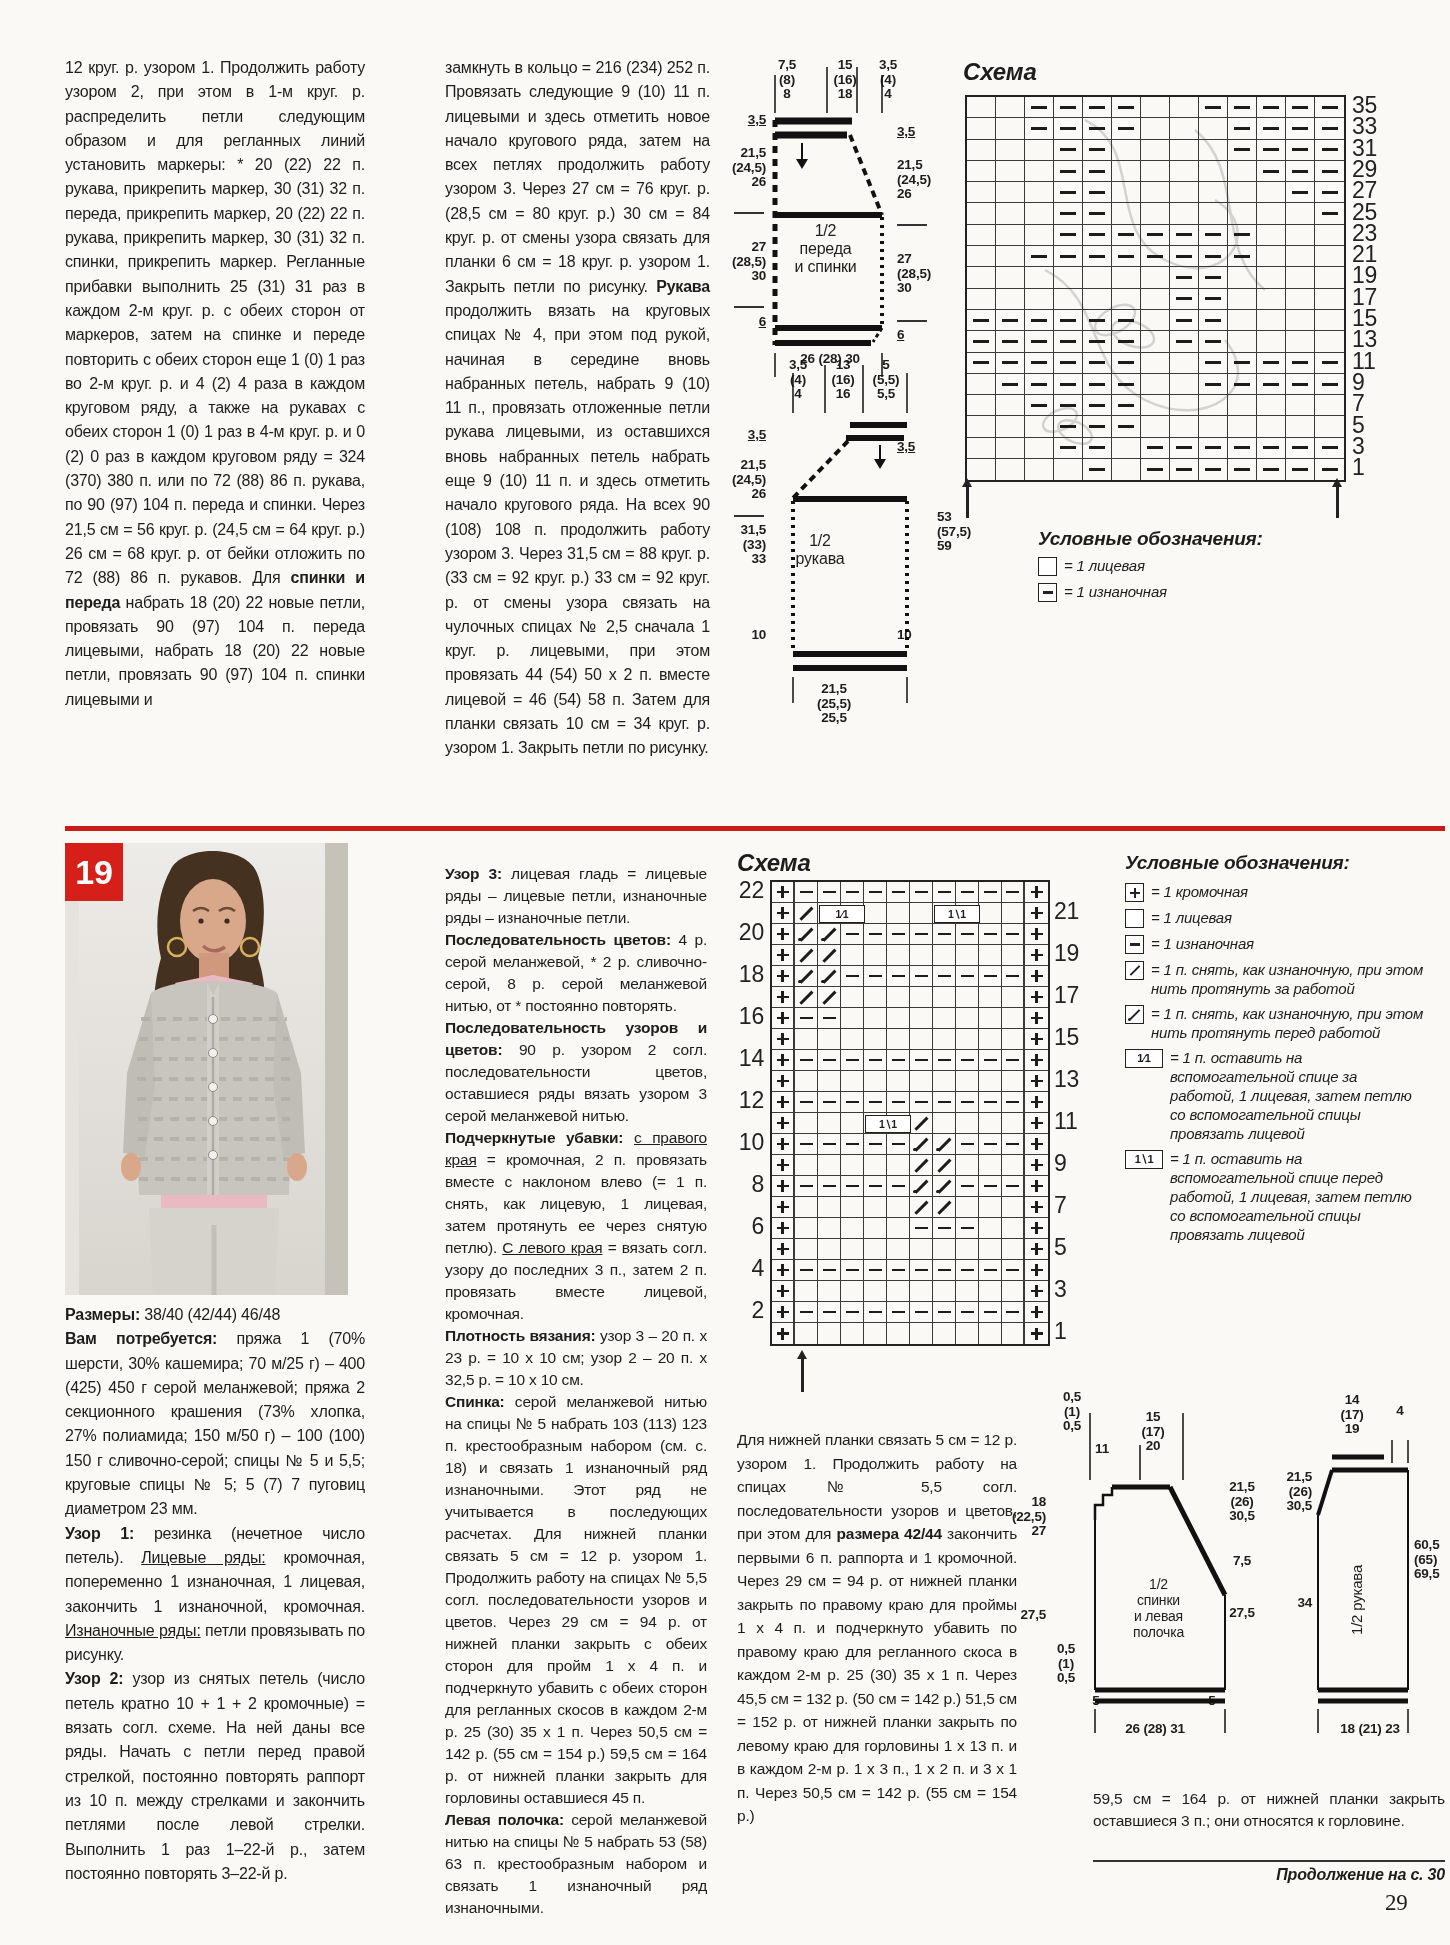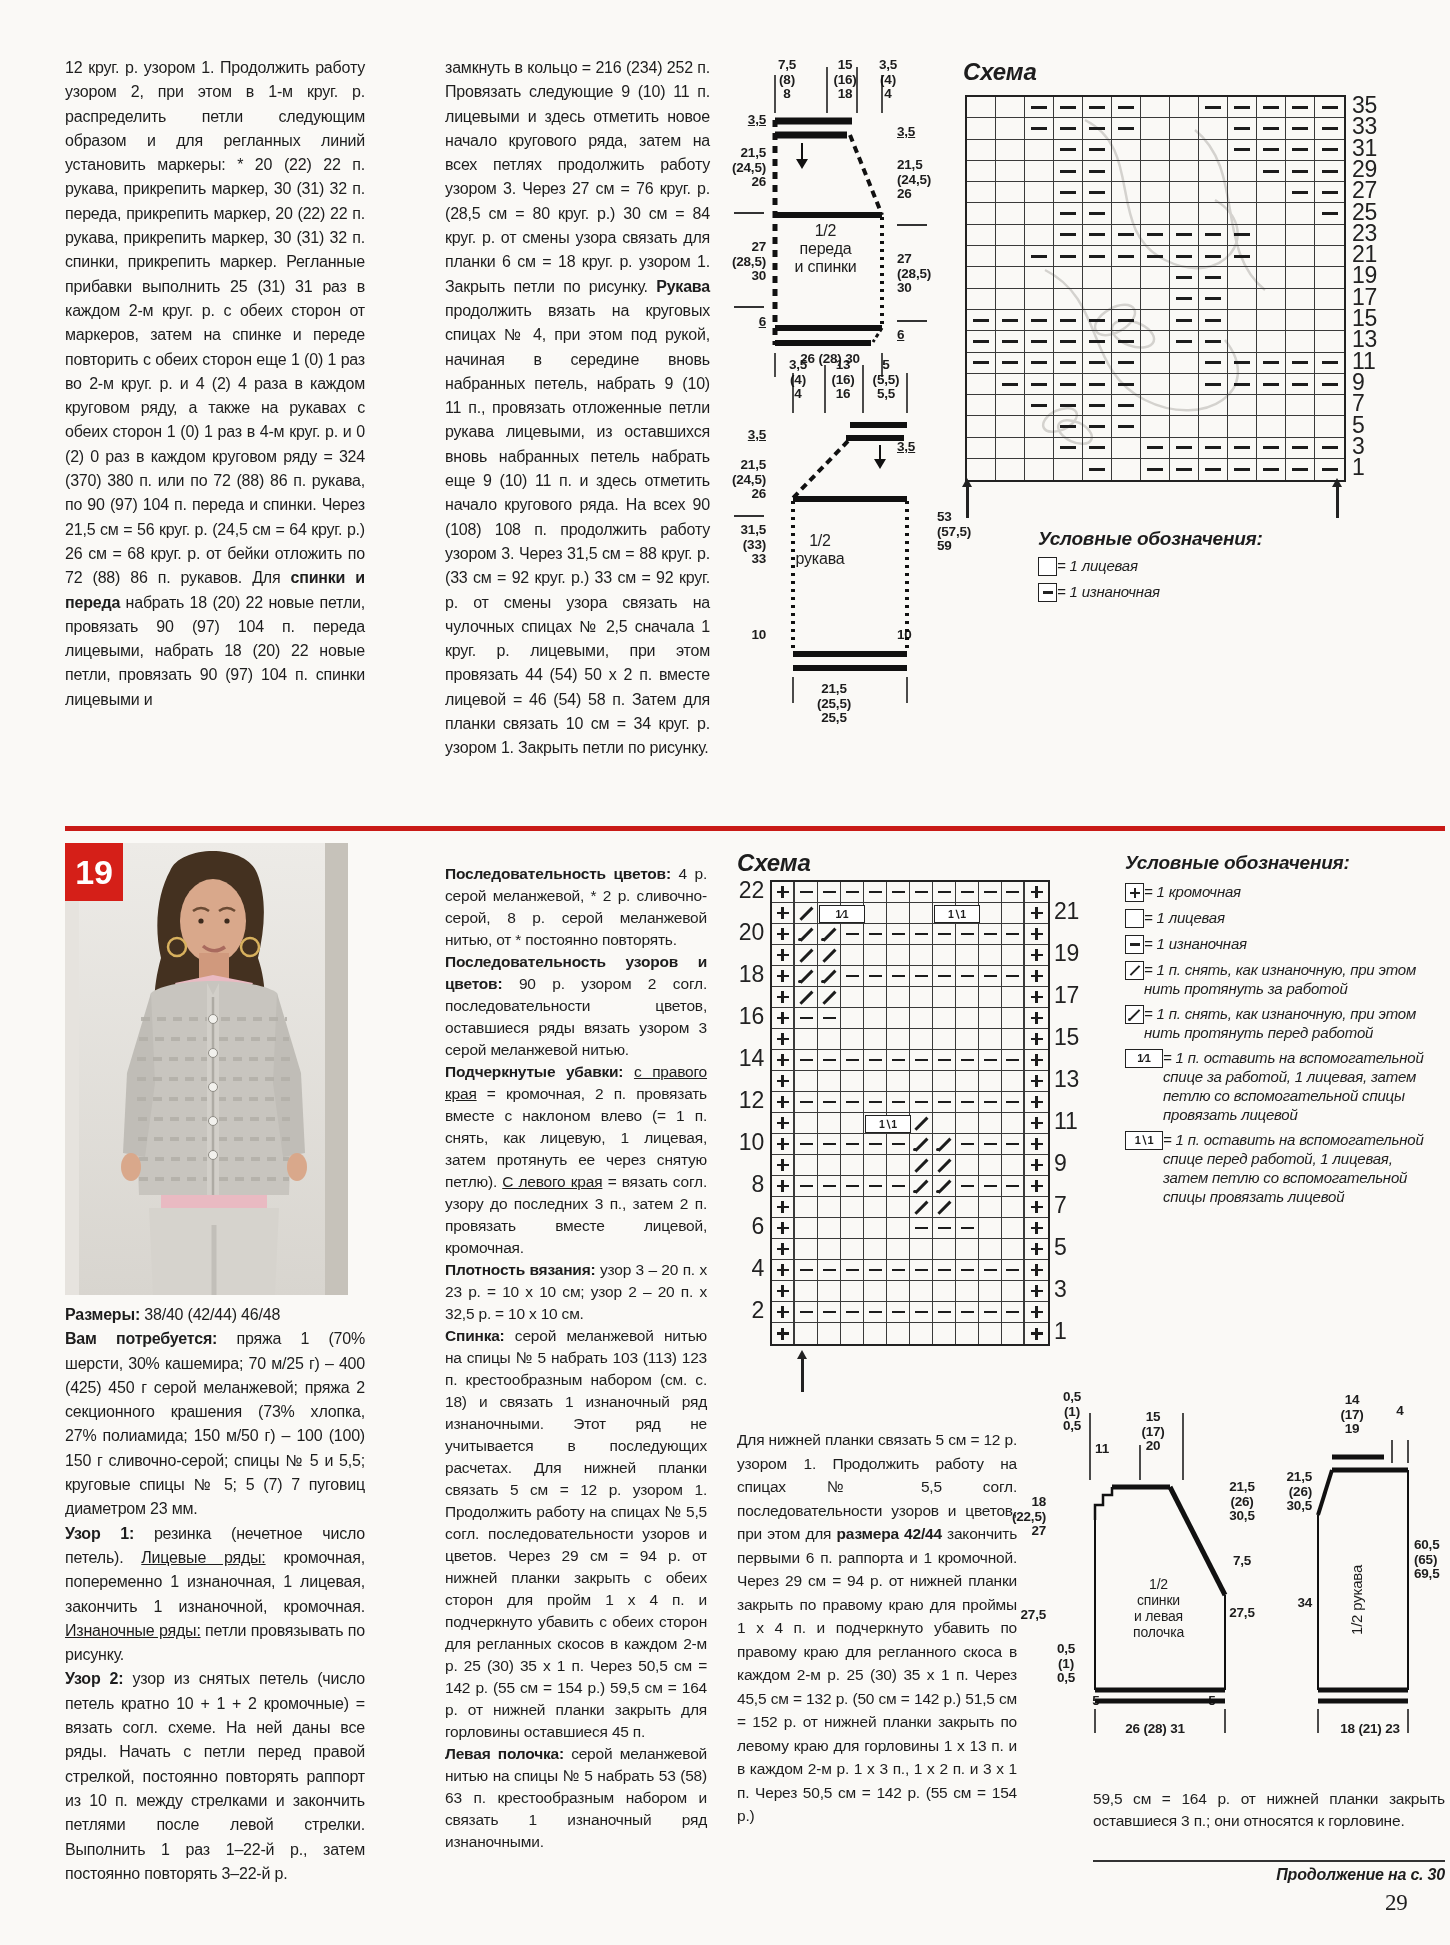--- a/index.html
+++ b/index.html
@@ -50,21 +50,21 @@
   .c2cell.purl::after{content:"";width:13px;height:2.5px;background:#1c1c1c;}
   .c2cell.plus::after{content:"";position:absolute;width:12px;height:2.5px;background:#1c1c1c;}
   .c2cell.plus::before{content:"";position:absolute;width:2.5px;height:12px;background:#1c1c1c;}
   .c2cell.slip::after{content:"";width:2.5px;height:17px;background:#1c1c1c;transform:rotate(45deg);}
   .c2cell.dot::before{content:"";position:absolute;left:3px;bottom:3px;width:3.5px;height:3.5px;
                       border-radius:50%;background:#1c1c1c;}
   .cb{position:absolute;left:1px;top:2px;width:44px;height:16px;background:#fff;border:1px solid #222;
       font-size:10.5px;font-weight:bold;display:flex;align-items:center;justify-content:center;z-index:3;}
   .rowlab{position:absolute;font-size:23px;line-height:21px;color:#222;}
   
-  .litem{display:flex;margin-bottom:6px;font-style:italic;font-size:15px;line-height:19px;align-items:flex-start;}
+  .litem{display:flex;gap:7px;margin-bottom:6px;font-style:italic;font-size:15px;line-height:19px;align-items:flex-start;}
   .sym{width:17px;height:17px;border:1.5px solid #222;background:#fff;flex:none;position:relative;
        display:inline-flex;align-items:center;justify-content:center;margin-top:1px;
        font-style:normal;font-weight:bold;font-size:11px;}
   .sym.plus::after{content:"";position:absolute;width:10px;height:2px;background:#222;}
   .sym.plus::before{content:"";position:absolute;width:2px;height:10px;background:#222;}
   .sym.purl::after{content:"";width:10px;height:2.5px;background:#222;}
   .sym.slip::after{content:"";width:2px;height:13px;background:#222;transform:rotate(45deg);}
   .sym.dot::before{content:"";position:absolute;left:2px;bottom:2px;width:3px;height:3px;border-radius:50%;background:#222;}
   .sym.wide{width:36px;}
   
@@ -561,20 +561,21 @@
       </g>
       <rect x="96" y="352" width="106" height="13" fill="#e9bac2"></rect>
       <ellipse cx="66" cy="324" rx="10" ry="14" fill="#d9a88b"></ellipse>
       <ellipse cx="232" cy="324" rx="10" ry="14" fill="#d9a88b"></ellipse>
       <path d="M84,365 L214,365 L210,452 L88,452 Z" fill="#d6d3cd"></path>
       <line x1="149" y1="382" x2="149" y2="452" stroke="#c2bfb9" stroke-width="5"></line>
     </svg>
   </div>
 
   <div class="textcol tc-mid" id="col-mid" style="left:445px;top:863px;width:262px">
+      <p><span class="b ">Узор 3:</span><span> лицевая гладь = лицевые ряды – лицевые петли, изнаночные ряды – изнаночные петли.</span></p>
       <p><span class="b ">Последовательность цветов:</span><span> 4 р. серой меланжевой, * 2 р. сливочно-серой, 8 р. серой меланжевой нитью, от * постоянно повторять.</span></p>
       <p><span class="b ">Последовательность узоров и цветов:</span><span> 90 р. узором 2 согл. последовательности цветов, оставшиеся ряды вязать узором 3 серой меланжевой нитью.</span></p>
       <p><span class="b ">Подчеркнутые убавки:</span><span> </span><span class="u">с правого края</span><span> = кромочная, 2 п. провязать вместе с наклоном влево (= 1 п. снять, как лицевую, 1 лицевая, затем протянуть ее через снятую петлю). </span><span class="u">С левого края</span><span> = вязать согл. узору до последних 3 п., затем 2 п. провязать вместе лицевой, кромочная.</span></p>
       <p><span class="b ">Плотность вязания:</span><span> узор 3 – 20 п. х 23 р. = 10 х 10 см; узор 2 – 20 п. х 32,5 р. = 10 х 10 см.</span></p>
       <p><span class="b ">Спинка:</span><span> серой меланжевой нитью на спицы № 5 набрать 103 (113) 123 п. крестообразным набором (см. с. 18) и связать 1 изнаночный ряд изнаночными. Этот ряд не учитывается в последующих расчетах. Для нижней планки связать 5 см = 12 р. узором 1. Продолжить работу на спицах № 5,5 согл. последовательности узоров и цветов. Через 29 см = 94 р. от нижней планки закрыть с обеих сторон для пройм 1 х 4 п. и подчеркнуто убавить с обеих сторон для регланных скосов в каждом 2-м р. 25 (30) 35 х 1 п. Через 50,5 см = 142 р. (55 см = 154 р.) 59,5 см = 164 р. от нижней планки закрыть для горловины оставшиеся 45 п.</span></p>
       <p><span class="b ">Левая полочка:</span><span> серой меланжевой нитью на спицы № 5 набрать 53 (58) 63 п. крестообразным набором и связать 1 изнаночный ряд изнаночными.</span></p>
     </div>
 
   <div class="chart-title" style="left:737px;top:849px">Схема</div>
   <div class="gridbox" id="chart2-grid" style="left:770px;top:880px">

